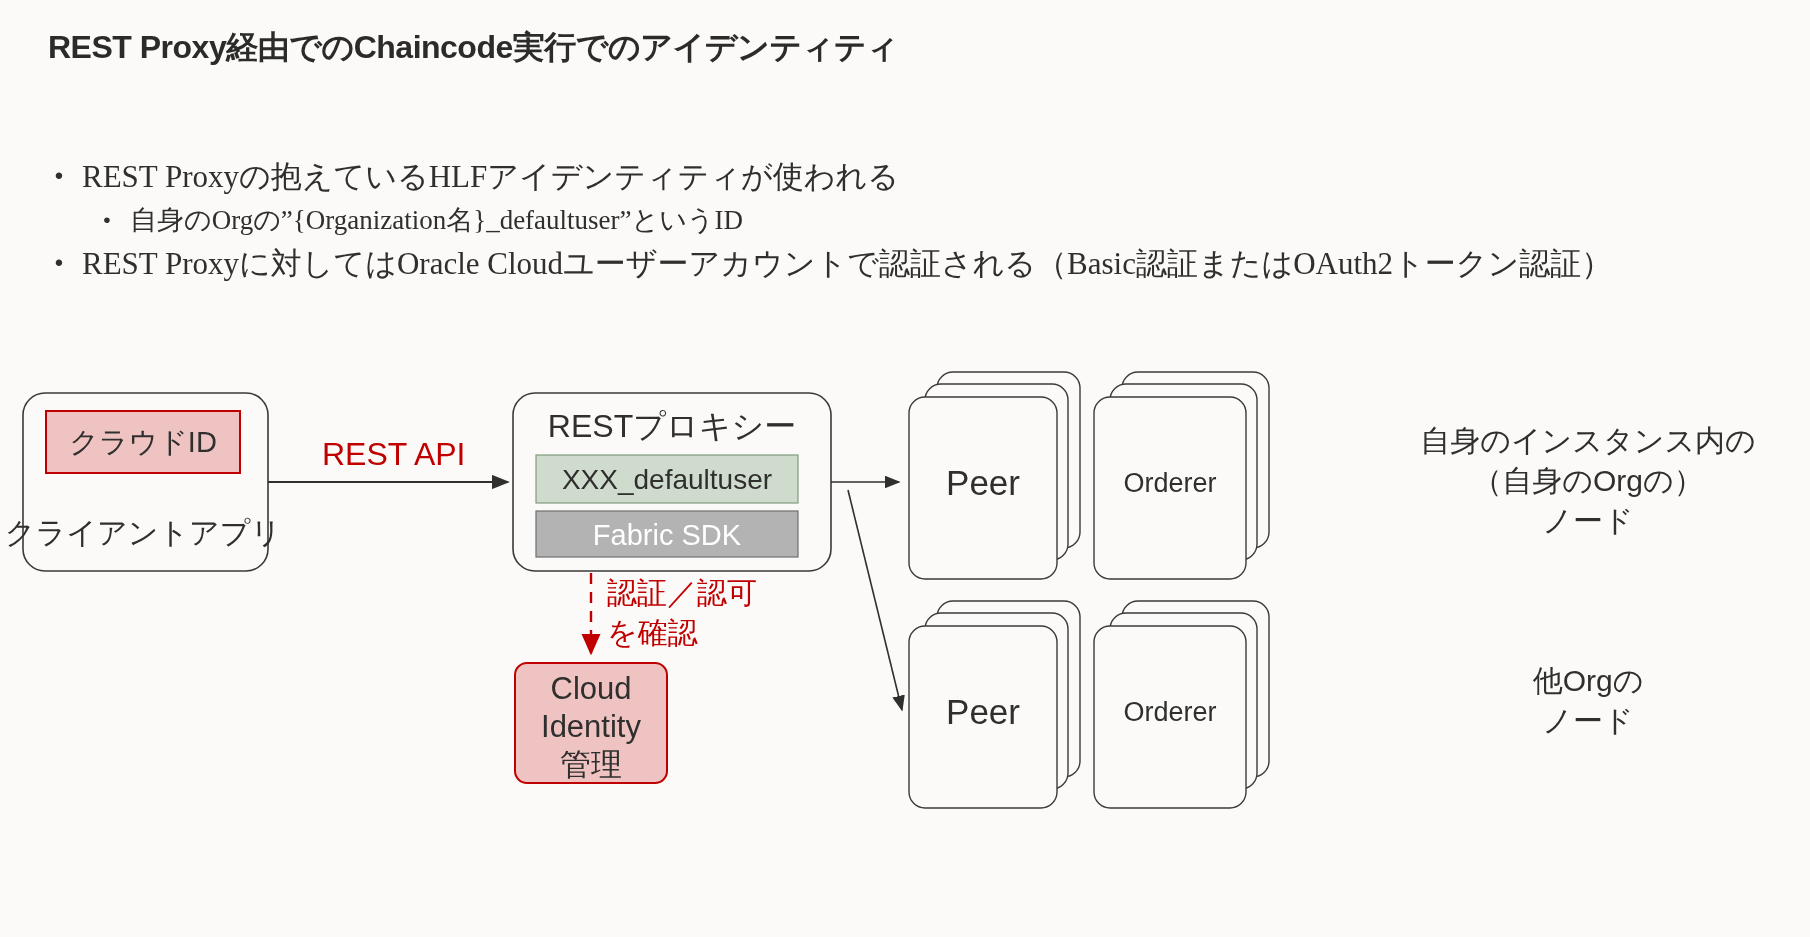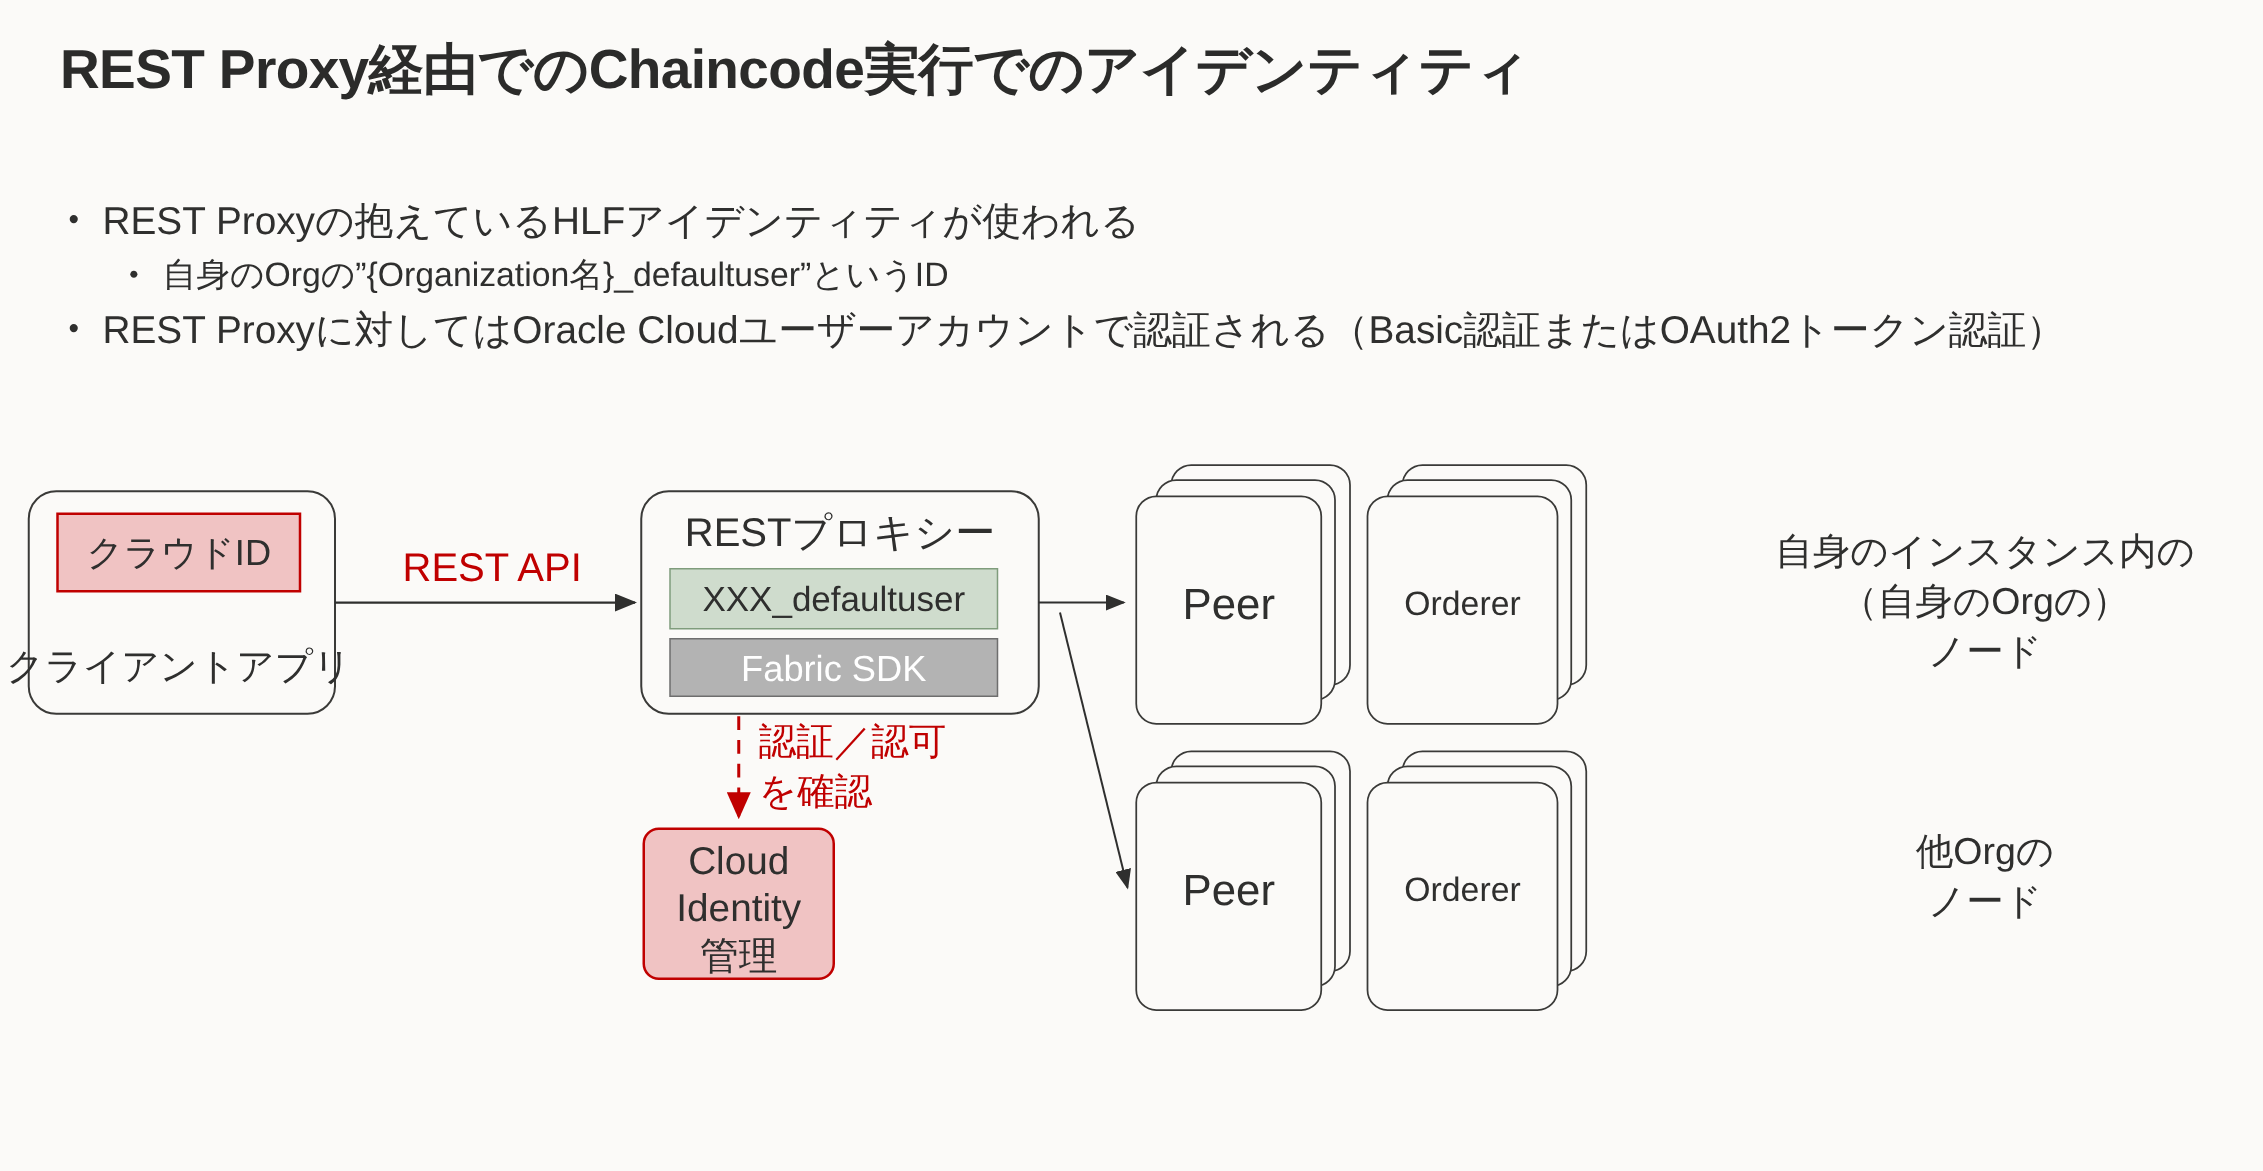--- a/index.html
+++ b/index.html
@@ -17,21 +17,21 @@
   }
   #slide {
     position: absolute;
     inset: 0;
     background: #fbfaf8;
   }
   .title {
     position: absolute;
     left: 48px;
     top: 26px;
-    font-size: 44px;
+    font-size: 32px;
     font-weight: bold;
     letter-spacing: -0.5px;
     color: #2b2b2a;
     white-space: nowrap;
   }
   .bullets {
     position: absolute;
     left: 36px;
     top: 155px;
     width: 1740px;
@@ -62,21 +62,21 @@
     margin-bottom: 2px;
   }
   .bullet-l2 .dot {
     width: 46px;
     flex: 0 0 46px;
     text-align: center;
     font-size: 21px;
     line-height: 1.8;
     color: #2f2f2e;
   }
-  .bullet-text { white-space: nowrap; }
+  .bullet-text { white-space: nowrap; font-family: Liberation Serif, serif; }
 
   #diagram {
     position: absolute;
     left: 0;
     top: 355px;
     width: 1493px;
     height: 582px;
     text-align: center;
   }
   svg { display: block; }

